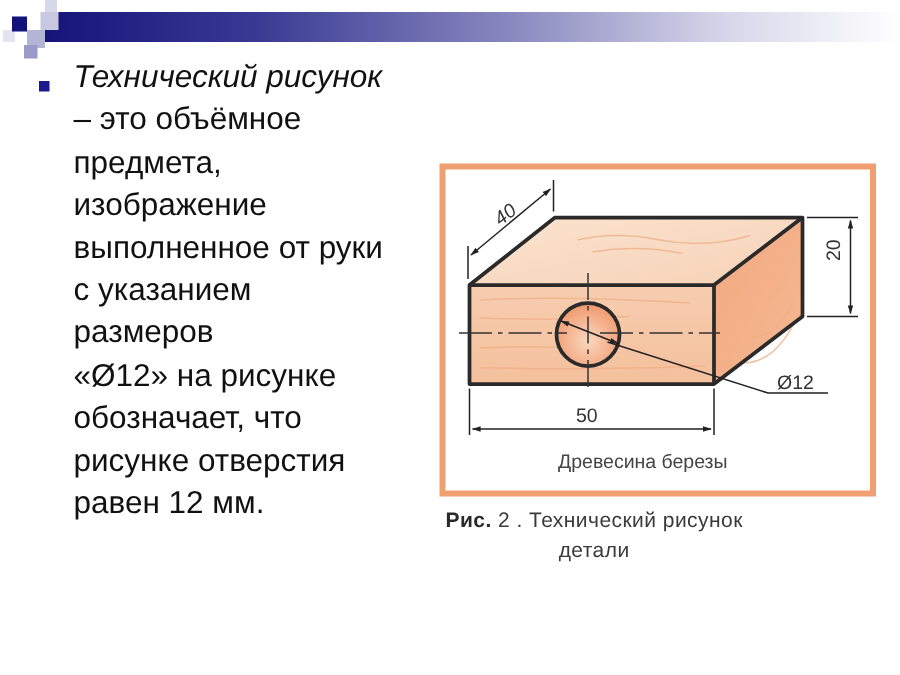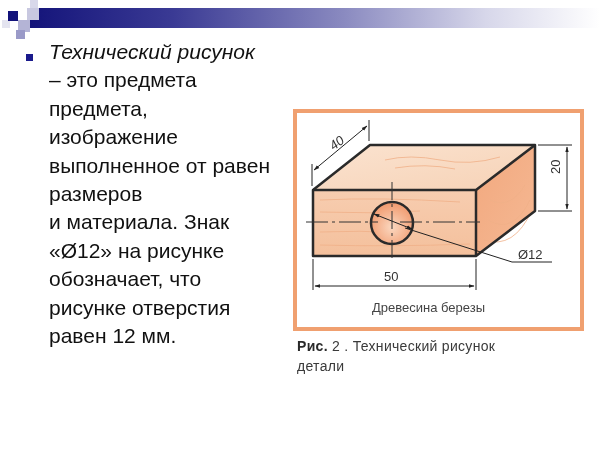--- a/index.html
+++ b/index.html
@@ -73,42 +73,42 @@
       top: 336px;
       font-size: 14px;
       color: #3a3a3a;
       line-height: 20px;
       letter-spacing: 0.3px;
     }
     .caption .fig-label {
       font-weight: bold;
       color: #2a2a2a;
     }
-    .caption span.line { display: block; white-space: nowrap; }
+    .caption span.line { display: block; white-space: nowrap; text-align: center; }
   </style>
 </head>
 <body>
 
 <div class="title-bar"></div>
 <div class="deco-sq sq6"></div>
 <div class="deco-sq sq7"></div>
 <div class="deco-sq sq3"></div>
 <div class="deco-sq sq4"></div>
 <div class="deco-sq sq5"></div>
 <div class="deco-sq sq1"></div>
 
 <div class="bullet"></div>
 <div class="body-text">
   <span class="line term">Технический рисунок</span>
-  <span class="line">– это предмета</span>
+  <span class="line">– это объёмное</span>
   <span class="line">предмета,</span>
   <span class="line">изображение</span>
-  <span class="line">выполненное от равен</span>
+  <span class="line">выполненное от руки</span>
+  <span class="line">с указанием</span>
   <span class="line">размеров</span>
-  <span class="line">и материала. Знак</span>
   <span class="line">«Ø12» на рисунке</span>
   <span class="line">обозначает, что</span>
   <span class="line">рисунке отверстия</span>
   <span class="line">равен 12 мм.</span>
 </div>
 
 <svg class="figure" width="600" height="450" viewBox="0 0 600 450" xmlns="http://www.w3.org/2000/svg">
   <defs>
     <linearGradient id="topGrad" x1="0" y1="0" x2="1" y2="1">
       <stop offset="0" stop-color="#fbe3d0"></stop>

